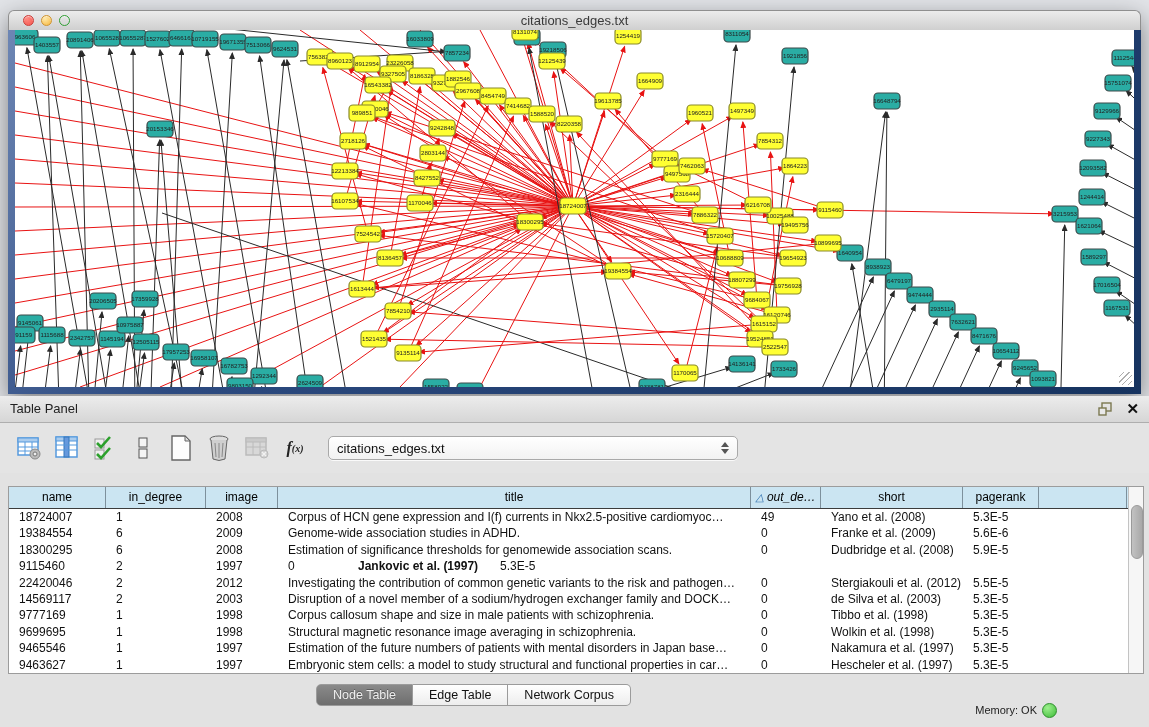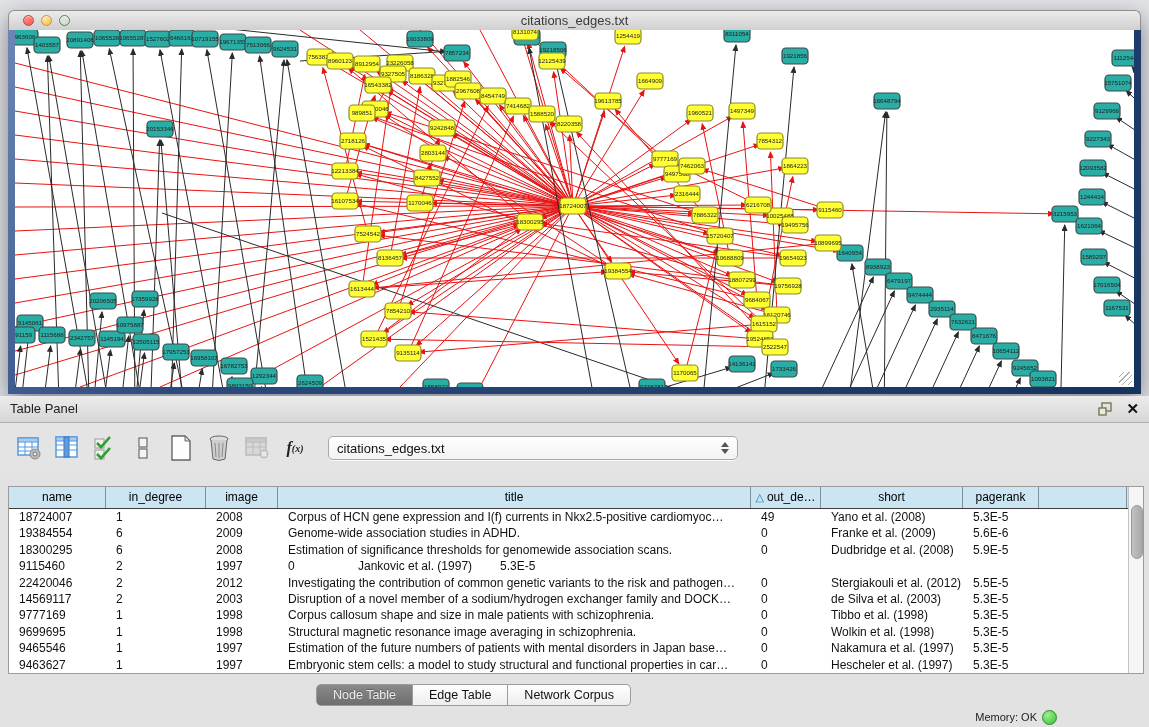--- a/index.html
+++ b/index.html
@@ -42,21 +42,21 @@
   .tbody{position:absolute;left:0;top:22px;right:15px;bottom:0;overflow:hidden;}
   .tr{display:flex;height:16.4px;background:#fff;}
   .td{box-sizing:border-box;font-size:12px;color:#111;line-height:16px;padding-left:10px;overflow:hidden;white-space:nowrap;}
   .vscroll{position:absolute;right:0;top:0;width:15px;height:100%;background:#f6f6f6;border-left:1px solid #c3c3c3;box-sizing:border-box;}
   .vthumb{position:absolute;left:2px;top:18px;width:10px;height:52px;border-radius:6px;background:linear-gradient(90deg,#c2c2c2,#a8a8a8);border:1px solid #9a9a9a;}
   .tabs{position:absolute;left:0;top:288px;width:947px;display:flex;justify-content:center;}
   .seg{height:20px;line-height:20px;font-size:12.5px;padding:0 16px;background:linear-gradient(#ffffff,#ededed);border:1px solid #9b9b9b;border-left:none;color:#111;}
   .seg:first-child{border-left:1px solid #9b9b9b;border-radius:5px 0 0 5px;}
   .seg:last-child{border-radius:0 5px 5px 0;}
   .seg.sel{background:linear-gradient(#8a8a8a,#6e6e6e);color:#eee;text-shadow:0 -1px 0 rgba(0,0,0,.3);}
-  .statusbar{position:absolute;left:0;bottom:0;width:1071px;height:22px;}
+  .statusbar{position:absolute;left:0;bottom:7px;width:1071px;height:22px;}
   .mem{position:absolute;right:34px;bottom:4px;font-size:11px;color:#222;}
   .memdot{position:absolute;right:14px;bottom:2px;width:13px;height:13px;border-radius:50%;background:radial-gradient(circle at 35% 30%,#9ef08e,#3dbb38);border:1px solid #2c8f2a;}
 </style>
 </head>
 <body>
 
 <div class="net-window">
   <div class="titlebar">
     <div class="lights">
       <span class="light red"></span>
@@ -853,21 +853,21 @@
         </span>
     </div>
   </div>
 
   <div class="tablewrap">
     <div class="thead" id="thead">
         <div class="hc" style="width: 97px;">name</div>
         <div class="hc" style="width: 100px;">in_degree</div>
         <div class="hc" style="width: 72px;">image</div>
         <div class="hc" style="width: 473px;">title</div>
-        <div class="hc" style="width: 70px;"><span class="sorttri">△</span>out_de…</div>
+        <div class="hc" style="width: 70px; font-style: italic;"><span class="sorttri">△</span>out_de…</div>
         <div class="hc" style="width: 142px;">short</div>
         <div class="hc" style="width: 76px;">pagerank</div>
         <div class="hc" style="width: 88px;"></div>
       </div>
     <div class="tbody" id="tbody">
         <div class="tr">
           <div class="td" style="width: 97px;">18724007</div>
           <div class="td" style="width: 100px;">1</div>
           <div class="td" style="width: 72px;">2008</div>
           <div class="td" style="width: 473px;">Corpus of HCN gene expression and I(f) currents in Nkx2.5-positive cardiomyoc…</div>
@@ -894,21 +894,21 @@
           <div class="td" style="width: 70px;">0</div>
           <div class="td" style="width: 142px;">Dudbridge et al. (2008)</div>
           <div class="td" style="width: 76px;">5.9E-5</div>
           <div class="td" style="width: 88px;"></div>
         </div>
         <div class="tr">
           <div class="td" style="width: 97px;">9115460</div>
           <div class="td" style="width: 100px;">2</div>
           <div class="td" style="width: 72px;">1997</div>
           <div class="td" style="width: 70px;">0</div>
-          <div class="td" style="width: 142px;">Jankovic et al. (1997)</div>
+          <div class="td" style="width: 142px; font-weight: bold;">Jankovic et al. (1997)</div>
           <div class="td" style="width: 76px;">5.3E-5</div>
           <div class="td" style="width: 88px;"></div>
         </div>
         <div class="tr">
           <div class="td" style="width: 97px;">22420046</div>
           <div class="td" style="width: 100px;">2</div>
           <div class="td" style="width: 72px;">2012</div>
           <div class="td" style="width: 473px;">Investigating the contribution of common genetic variants to the risk and pathogen…</div>
           <div class="td" style="width: 70px;">0</div>
           <div class="td" style="width: 142px;">Stergiakouli et al. (2012)</div>

